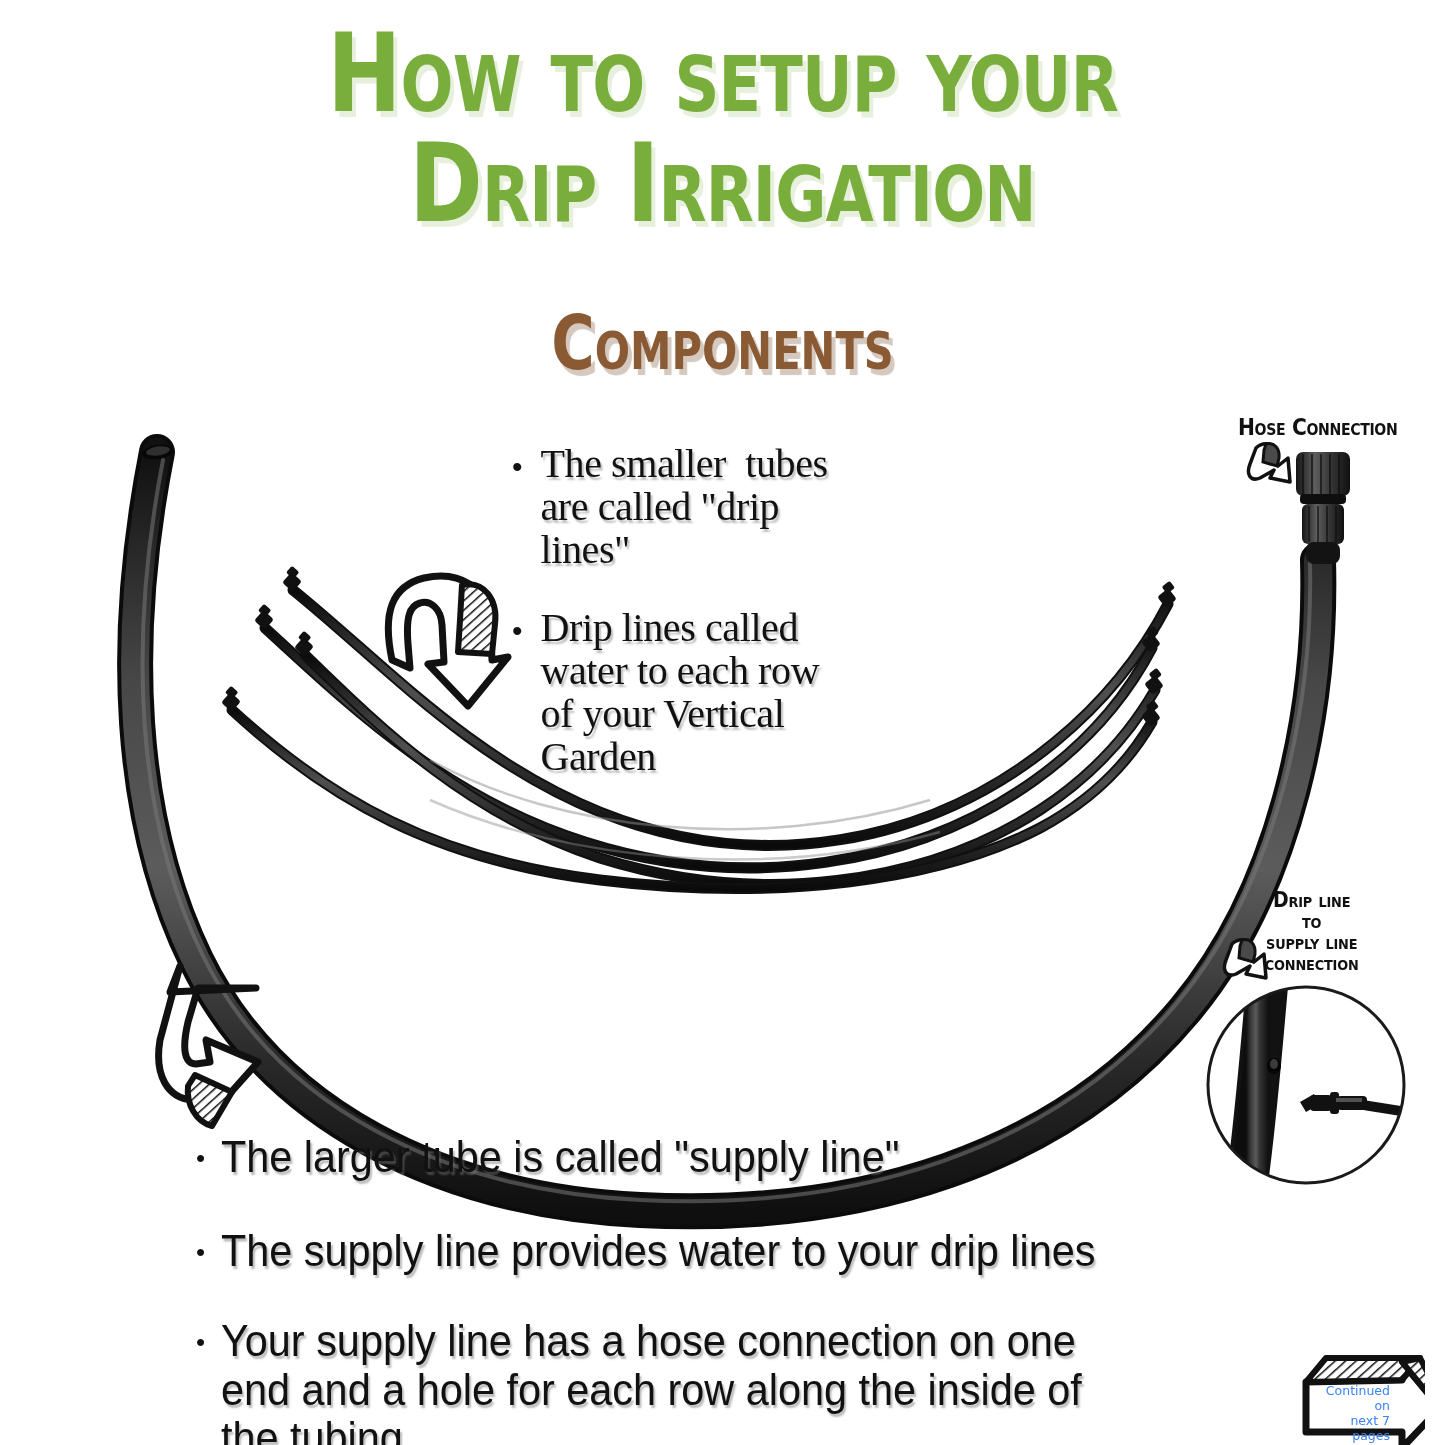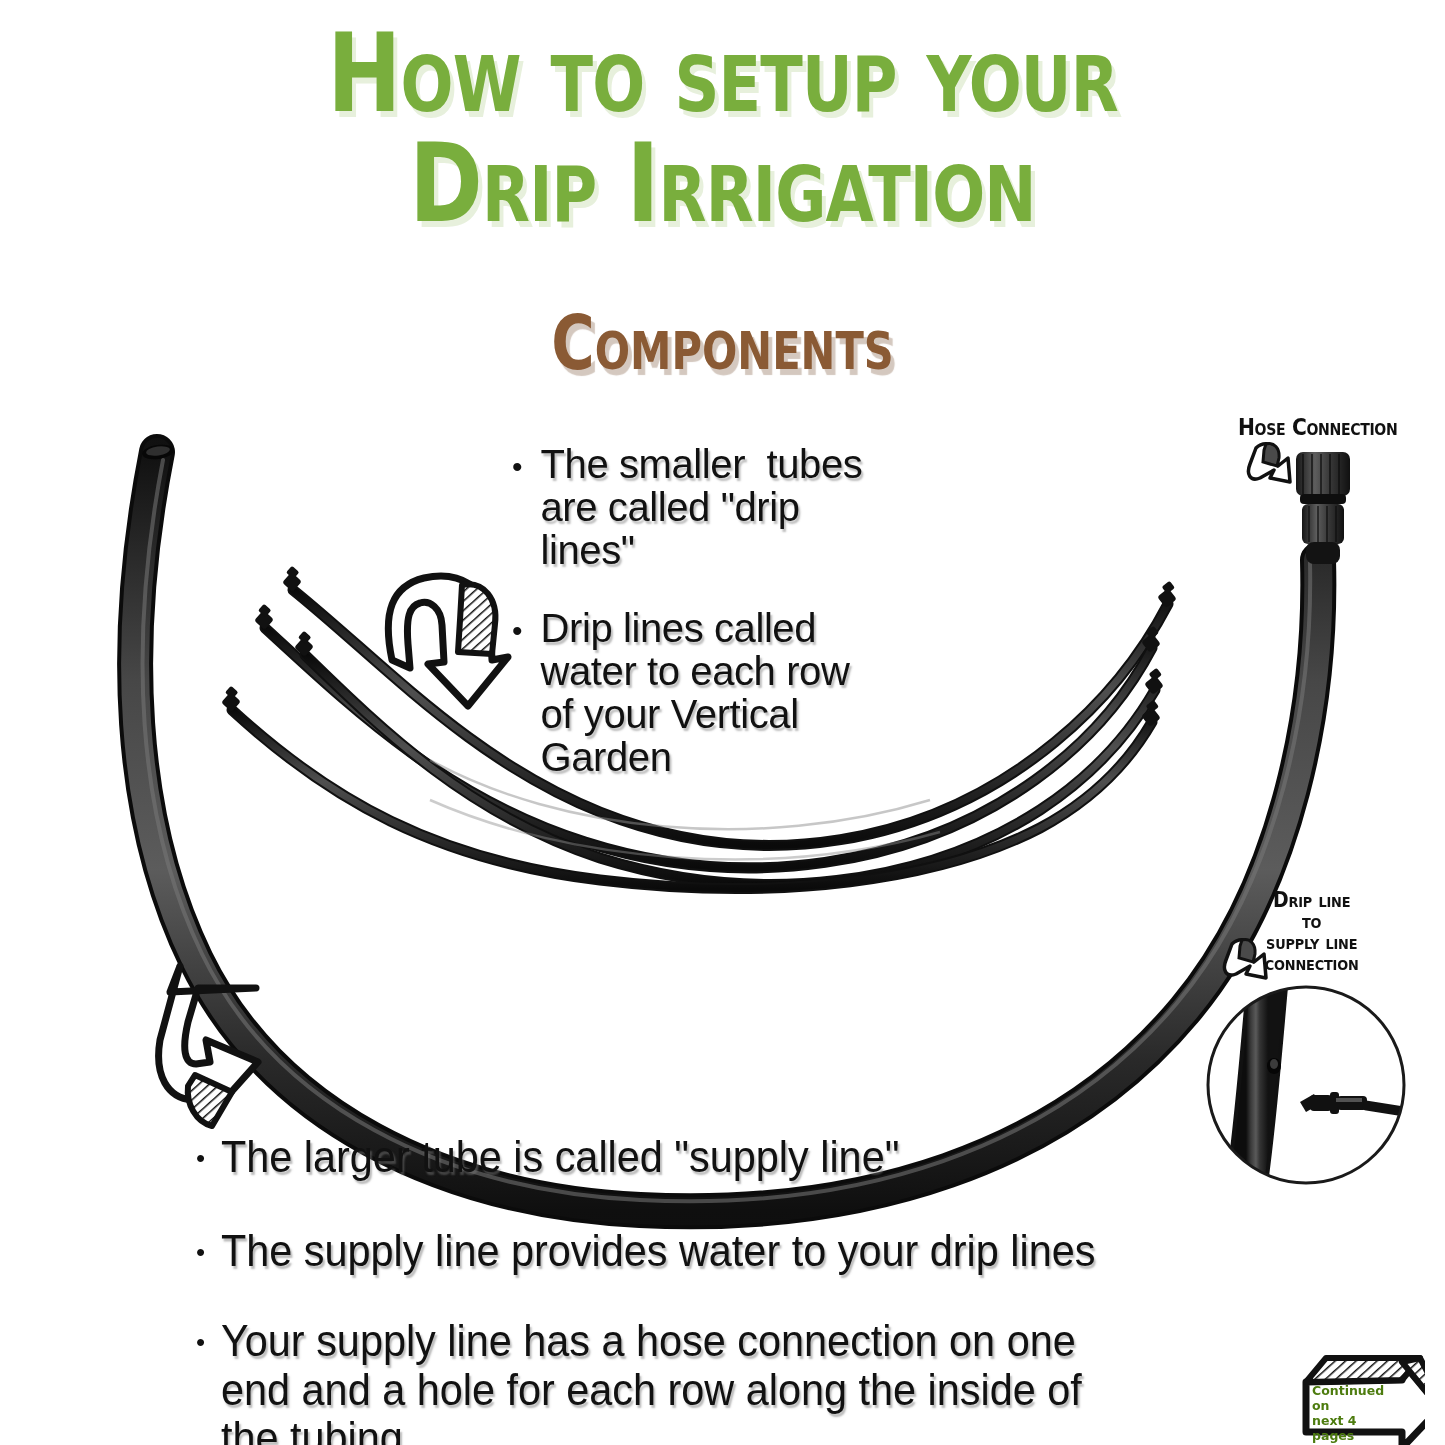--- a/index.html
+++ b/index.html
@@ -72,21 +72,21 @@
     margin-bottom: 36px;
   }
   .bullets-top .dot {
     font-size: 30px;
     line-height: 48px;
     margin-right: 18px;
     color: #111;
     flex: 0 0 auto;
   }
   .bullets-top .btext {
-    font-family: Liberation Sans, sans-serif;
+    font-family: Liberation Serif, serif;
     font-size: 40px;
     line-height: 1.07;
     color: #111111;
     text-shadow: 2px 3px 2px rgba(110,110,110,0.45);
     letter-spacing: -0.4px;
     white-space: pre-wrap;
   }
 
   .bullets-bottom {
     position: absolute;
@@ -153,25 +153,25 @@
     top: 1348px;
     width: 140px;
     height: 92px;
   }
   #continued-badge .cbtext {
     position: absolute;
     left: 14px;
     top: 35px;
     width: 78px;
     font-family: "DejaVu Sans", sans-serif;
-    font-weight: 700;
+    font-weight: 400;
     font-size: 12.5px;
     line-height: 1.2;
-    color: #4d7c0f;
-    text-align: left;
+    color: #3b82f6;
+    text-align: right;
   }
 
   .svg-layer {
     position: absolute;
     left: 0; top: 0;
     width: 1445px; height: 1445px;
     pointer-events: none;
   }
 </style>
 </head>
@@ -402,17 +402,17 @@
   <div class="callout" id="drip-conn-label">
     <div>Drip line</div>
     <div>to</div>
     <div>supply line</div>
     <div>connection</div>
   </div>
 
   <div id="continued-badge">
     <div class="cbtext">
       <div>Continued on</div>
-      <div>next 4 pages</div>
+      <div>next 7 pages</div>
     </div>
   </div>
 
 </div>
 
 </body></html>

